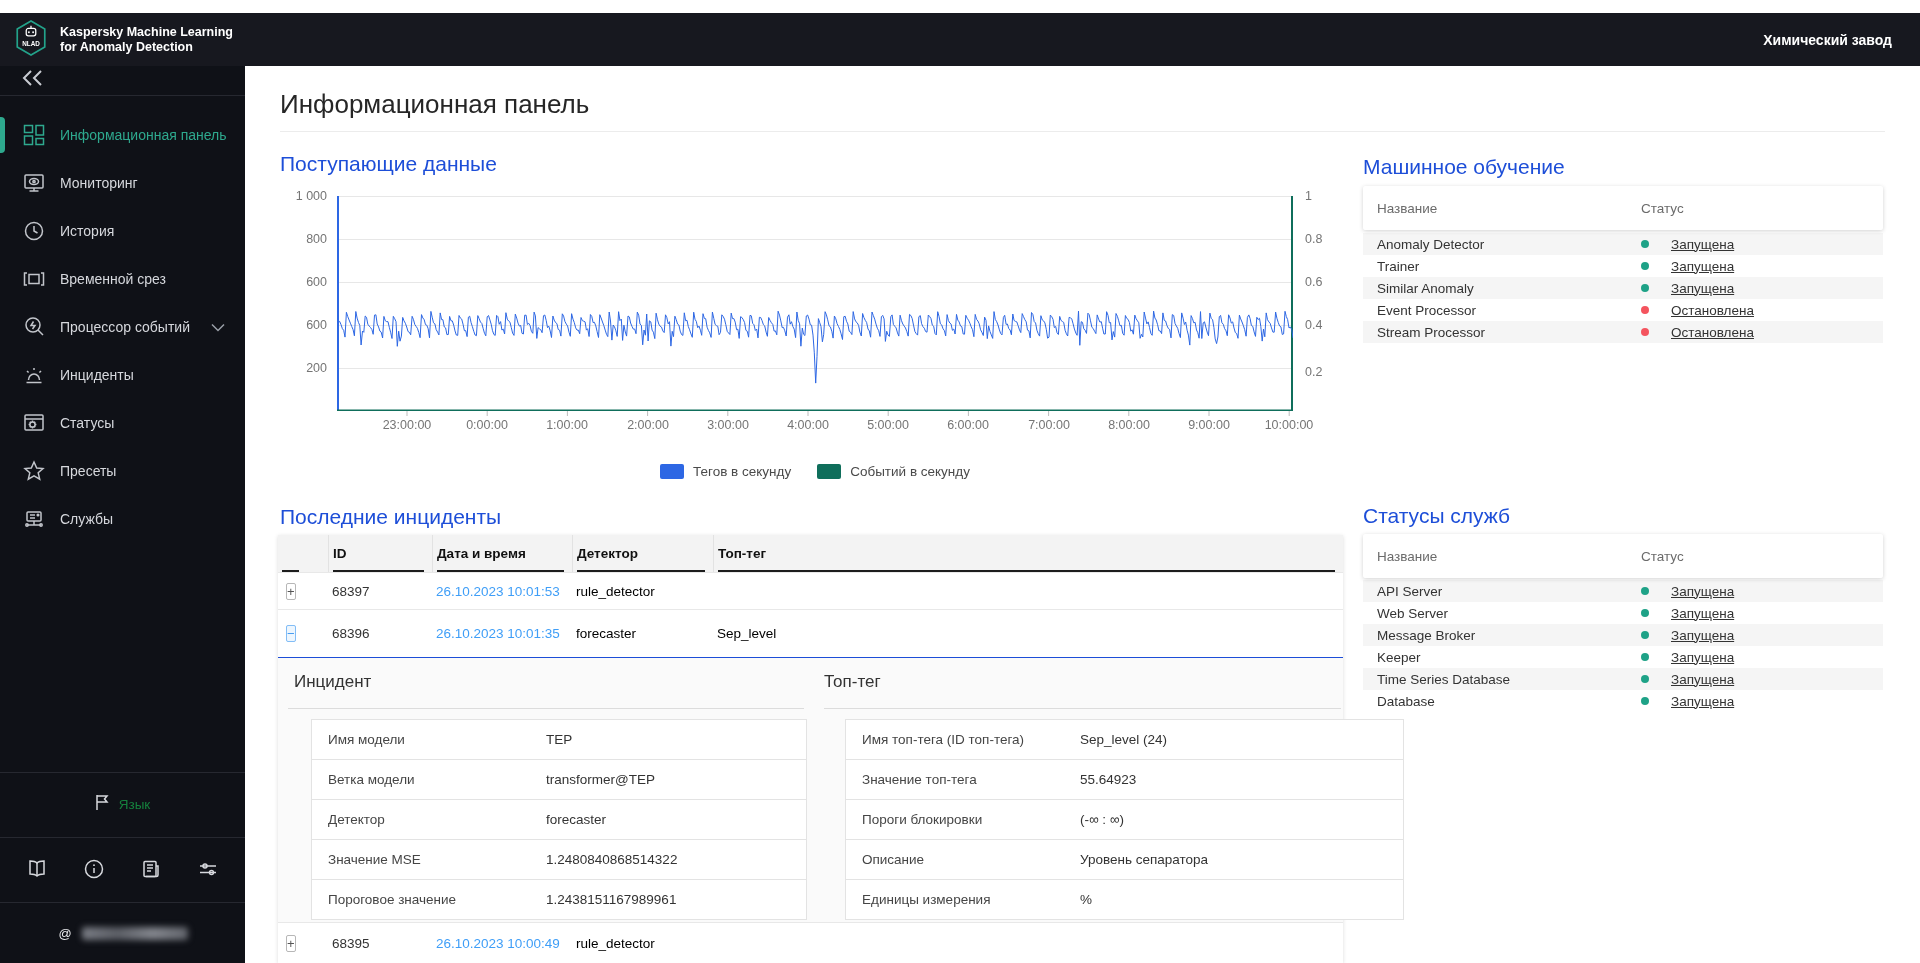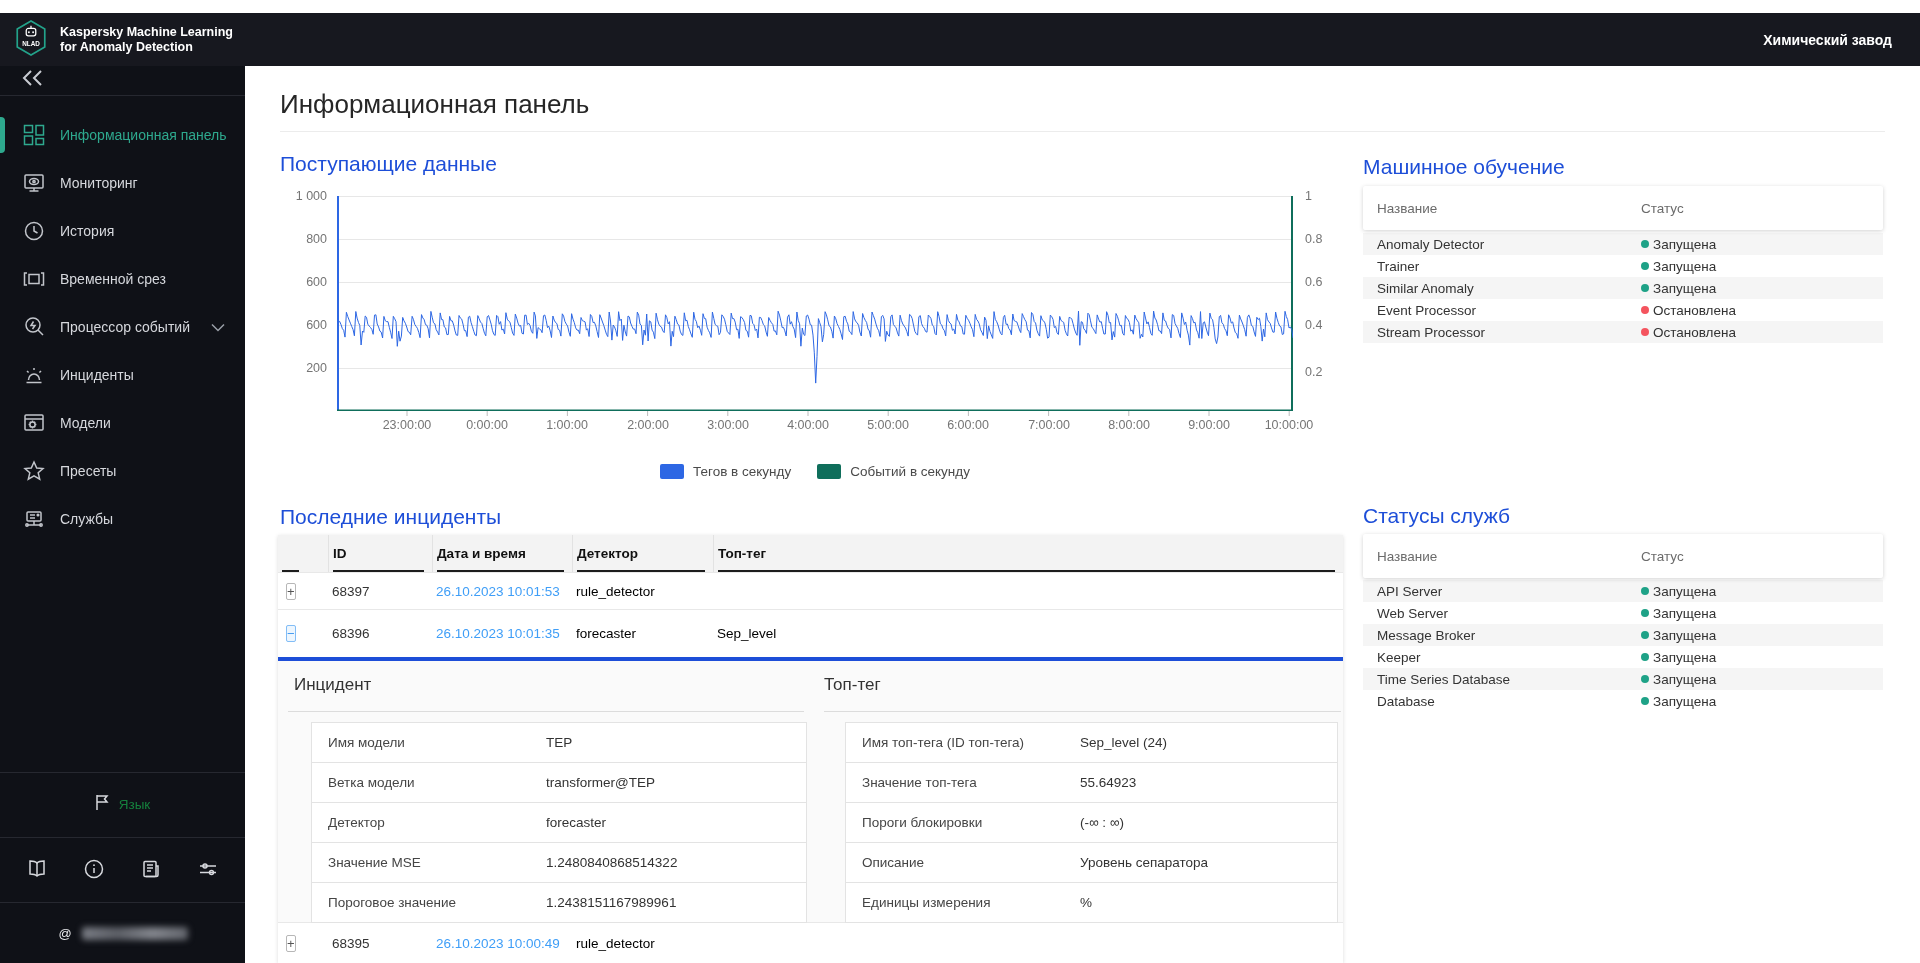--- a/index.html
+++ b/index.html
@@ -73,21 +73,21 @@
   .status-block { position:absolute; left:1118px; width:520px; }
   .status-card { position:absolute; left:0; width:520px; height:44px; background:#fff;
     border-radius:2px; box-shadow:0 1px 4px rgba(0,0,0,.18); display:flex;
     align-items:center; font-size:13.5px; color:#6b6b6b; z-index:2; }
   .status-card .cn { padding-left:14px; width:278px; cursor:pointer; }
   .status-card .cs { cursor:pointer; }
   .status-rows { position:absolute; left:0; width:520px; }
   .status-row { height:22px; display:flex; align-items:center; font-size:13.5px; color:#333; }
   .status-row:nth-child(odd) { background:#f5f5f5; }
   .status-row .rn { padding-left:14px; width:278px; }
-  .status-row .rs { display:flex; align-items:center; gap:4px; }
+  .status-row .rs { display:flex; align-items:center; gap:22px;text-decoration:underline; }
   .dot { width:8px; height:8px; border-radius:50%; display:inline-block; }
   .dot.running { background:#1ea287; }
   .dot.stopped { background:#f4545e; }
 
   
   .inc-table { position:absolute; left:33px; top:482px; width:1065px;
     background:#fff; box-shadow:0 1px 4px rgba(0,0,0,.14); font-size:13.5px; }
   .inc-grid { display:grid; grid-template-columns:50px 104px 140px 141px 1fr;
     align-items:center; }
   .inc-head { height:37px; background:#f3f3f3; font-weight:700; color:#111; }
@@ -101,21 +101,21 @@
   .inc-row > div { padding-left:4px; }
   .row-h38 { height:37px; } .row-h48 { height:48px; } .row-h41 { height:41px; }
   .expander { width:17px; height:17px; margin-left:4px; border:1px solid #b7b7b7;
     border-radius:2px; background:#fff; color:#555; font-size:13px; line-height:15px;
     text-align:center; cursor:pointer; }
   .expander.open { border-color:#82bdf6; background:#edf6fe; color:#3c96f0; }
   .cell-id { color:#333; }
   .cell-date { color:#3f9ef7; cursor:pointer; }
 
   .inc-expanded { position:relative; height:265px; background:#fafafa;
-    border-top:4px solid #1d4ed8; }
+    border-top:1px solid #1d4ed8; }
   .panel-title { position:absolute; top:14px; font-size:17px; color:#333; }
   .panel-divider { position:absolute; top:50px; height:1px; background:#dcdcdc; }
   .kv-table { position:absolute; top:61px; background:#fff;
     border:1px solid #e3e3e3; border-bottom:none; }
   .kv-row { display:flex; height:40px; align-items:center;
     border-bottom:1px solid #e3e3e3; font-size:13.5px; }
   .kv-label { width:234px; padding-left:16px; color:#454545; }
   .kv-value { color:#333; }
 
   svg text { font-family:"Liberation Sans","DejaVu Sans",sans-serif; }
@@ -225,21 +225,21 @@
     </div>
     <div class="nav-item">
       <span class="nav-icon">
         <svg width="22" height="22" viewBox="0 0 22 22">
           <rect x="2" y="3" width="18" height="15" rx="1"></rect>
             <line x1="2" y1="7" x2="20" y2="7"></line>
           <circle cx="9.5" cy="12.5" r="2.6"></circle>
           <path d="M9.5 8.6v1.3 M9.5 15.1v1.3 M5.6 12.5h1.3 M12.1 12.5h1.3 M6.8 9.8l.9.9 M11.3 14.3l.9.9 M12.2 9.8l-.9.9 M7.7 14.3l-.9.9"></path>
         </svg>
         </span>
-      <span>Модели</span>
+      <span>Статусы</span>
     </div>
     <div class="nav-item">
       <span class="nav-icon">
         <svg width="22" height="22" viewBox="0 0 22 22">
           <polygon points="11,2 13.7,8 20,8.6 15.2,12.8 16.7,19.2 11,15.8 5.3,19.2 6.8,12.8 2,8.6 8.3,8"></polygon>
         </svg>
         </span>
       <span>Пресеты</span>
     </div>
     <div class="nav-item">
@@ -523,21 +523,21 @@
           <span class="kv-value">1.2480840868514322</span>
         </div>
         <div class="kv-row">
           <span class="kv-label">Пороговое значение</span>
           <span class="kv-value">1.2438151167989961</span>
         </div>
       </div>
 
       <div class="panel-title" style="left:546px">Топ-тег</div>
       <div class="panel-divider" style="left:546px; width:517px"></div>
-      <div class="kv-table" style="left:567px; width:493px">
+      <div class="kv-table" style="left:567px; width:559px">
         <div class="kv-row">
           <span class="kv-label">Имя топ-тега (ID топ-тега)</span>
           <span class="kv-value">Sep_level (24)</span>
         </div>
         <div class="kv-row">
           <span class="kv-label">Значение топ-тега</span>
           <span class="kv-value">55.64923</span>
         </div>
         <div class="kv-row">
           <span class="kv-label">Пороги блокировки</span>

